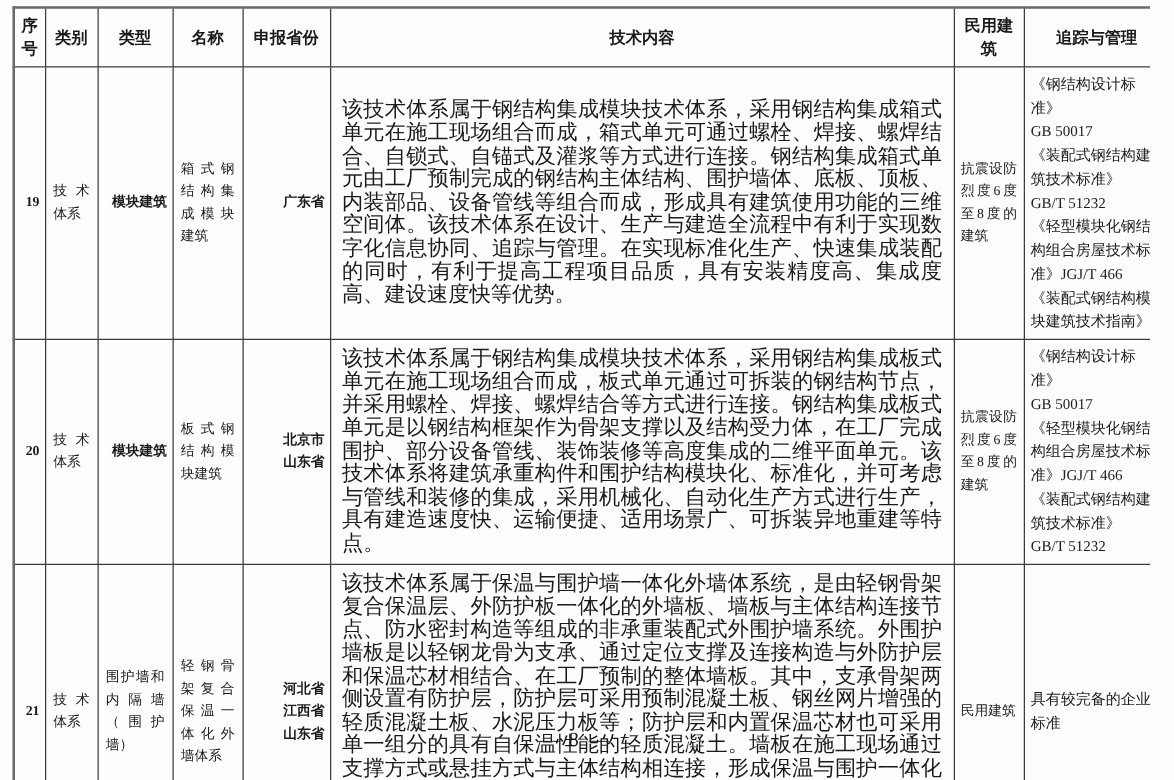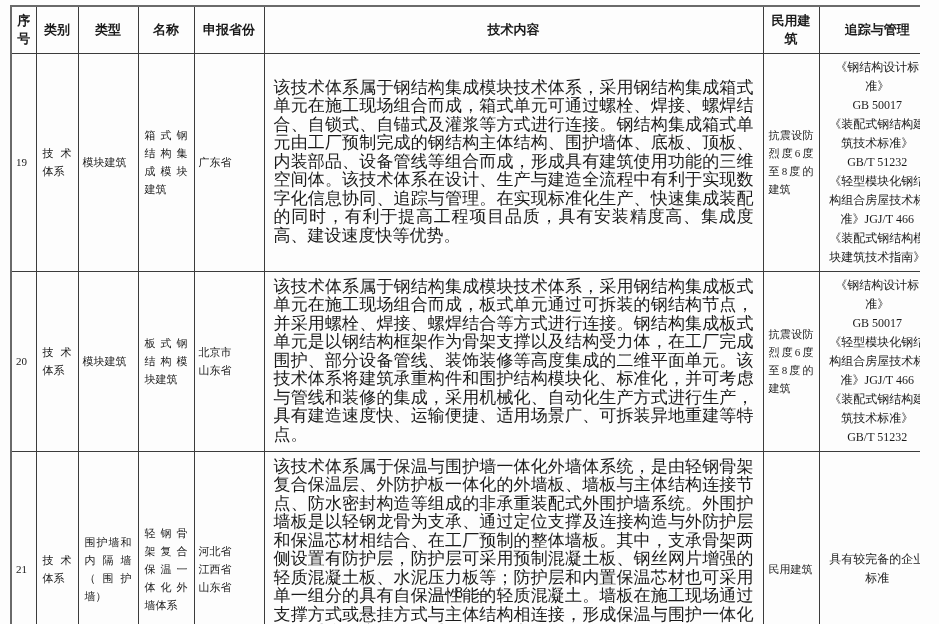--- a/index.html
+++ b/index.html
@@ -32,39 +32,40 @@
     font-size: 13px;
     text-align: center;
     padding: 2px 2px;
   }
   tr.header-row { height: 47px; }
   tr.row-19 { height: 175px; }
   tr.row-20 { height: 160px; }
   tr.row-21 { height: 166px; }
 
   td.cell-center {
-    text-align: left;
+    text-align: right;
+    font-weight: bold;
   }
   td.cell-justify-narrow {
     text-align: justify;
     padding: 2px 6px;
   }
   td.cell-content {
     text-align: justify;
     padding: 6px 9px;
     font-size: 17px;
     line-height: 18.5px;
   }
   td.cell-scope {
     text-align: justify;
     padding: 2px 5px;
     font-family: Liberation Serif, serif;
   }
   td.cell-standards {
-    text-align: center;
+    text-align: left;
     padding: 4px 5px;
     white-space: pre-line;
     font-size: 12px;
     line-height: 19px;
   }
   .pre-line { white-space: pre-line; }
 
   .page-footer {
     position: absolute;
     left: 0; top: 584px;

